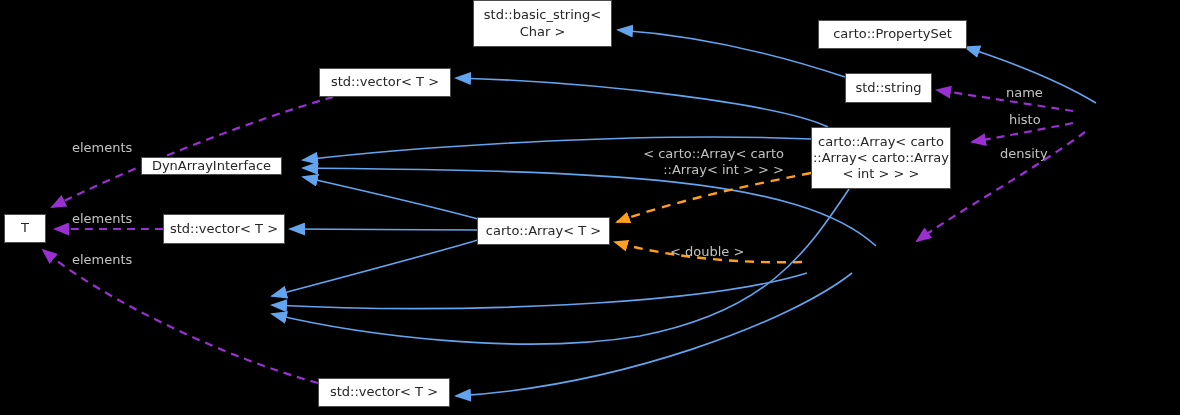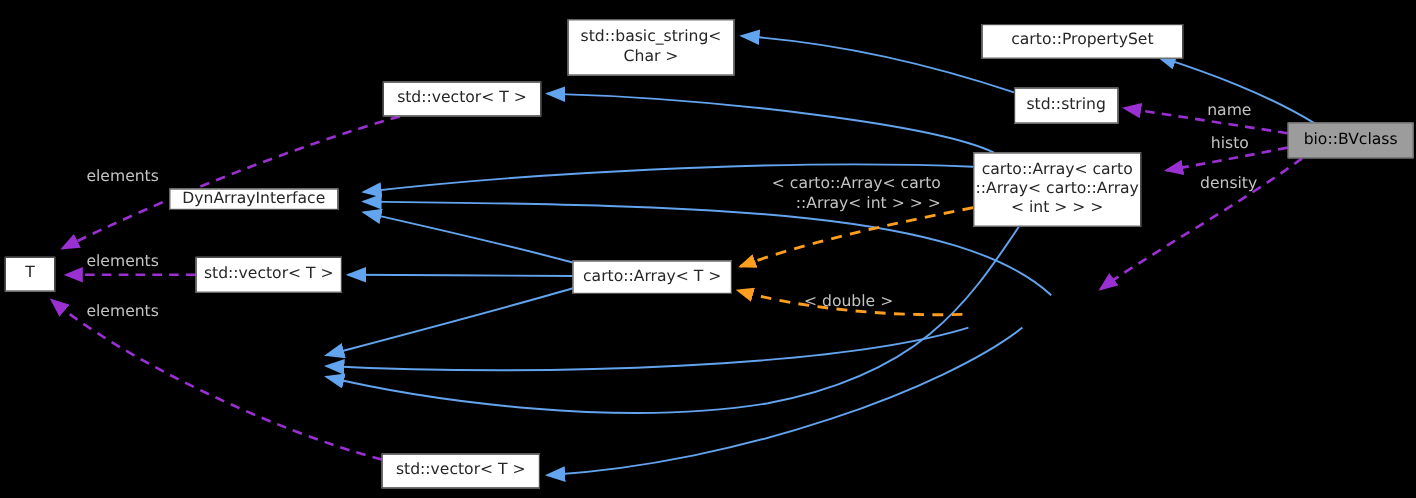--- a/index.html
+++ b/index.html
@@ -80,26 +80,25 @@
     <path class="e-purple" d="M 1073,123 C 1038,130 1006,136 972,142" marker-end="url(#ap)"></path>
     <path class="e-purple" d="M 1085,132 C 1035,169 952,215 917,241" marker-end="url(#ap)"></path>
     <path class="e-purple" d="M 333,97 C 245,122 130,168 52,207" marker-end="url(#ap)"></path>
     <path class="e-purple" d="M 163,229 C 125,229 90,229 55,229" marker-end="url(#ap)"></path>
     <path class="e-purple" d="M 318,383 C 225,358 102,299 43,250" marker-end="url(#ap)"></path>
 
     <path class="e-orange" d="M 811,173 C 735,188 668,203 617,222" marker-end="url(#ao)"></path>
     <path class="e-orange" d="M 802,262 C 735,264 663,256 615,242" marker-end="url(#ao)"></path>
   </svg>
 
-  <div class="node" style="left:473px;top:16px;width:139px;height:47px">std::basic_string&lt;
+  <div class="node" style="left:473px;top:0;width:139px;height:47px">std::basic_string&lt;
 Char &gt;</div>
-  <div class="node" style="left:818px;top:20px;width:168px;height:29px">carto::PropertySet</div>
+  <div class="node" style="left:818px;top:20px;width:149px;height:29px">carto::PropertySet</div>
   <div class="node" style="left:319px;top:68px;width:132px;height:29px">std::vector&lt; T &gt;</div>
   <div class="node" style="left:845px;top:73px;width:87px;height:30px">std::string</div>
-  <div class="node highlight" style="left:1073px;top:102px;width:105px;height:30px">bio::BVclass</div>
   <div class="node" style="left:811px;top:127px;width:140px;height:62px">carto::Array&lt; carto
 ::Array&lt; carto::Array
 &lt; int &gt; &gt; &gt;</div>
   <div class="node" style="left:141px;top:157px;width:141px;height:18px">DynArrayInterface</div>
   <div class="node" style="left:4px;top:214px;width:42px;height:29px">T</div>
   <div class="node" style="left:163px;top:214px;width:122px;height:30px">std::vector&lt; T &gt;</div>
   <div class="node" style="left:477px;top:217px;width:133px;height:28px">carto::Array&lt; T &gt;</div>
   <div class="node" style="left:318px;top:378px;width:132px;height:29px">std::vector&lt; T &gt;</div>
 
   <div class="elbl" style="left:72px;top:140px">elements</div>

